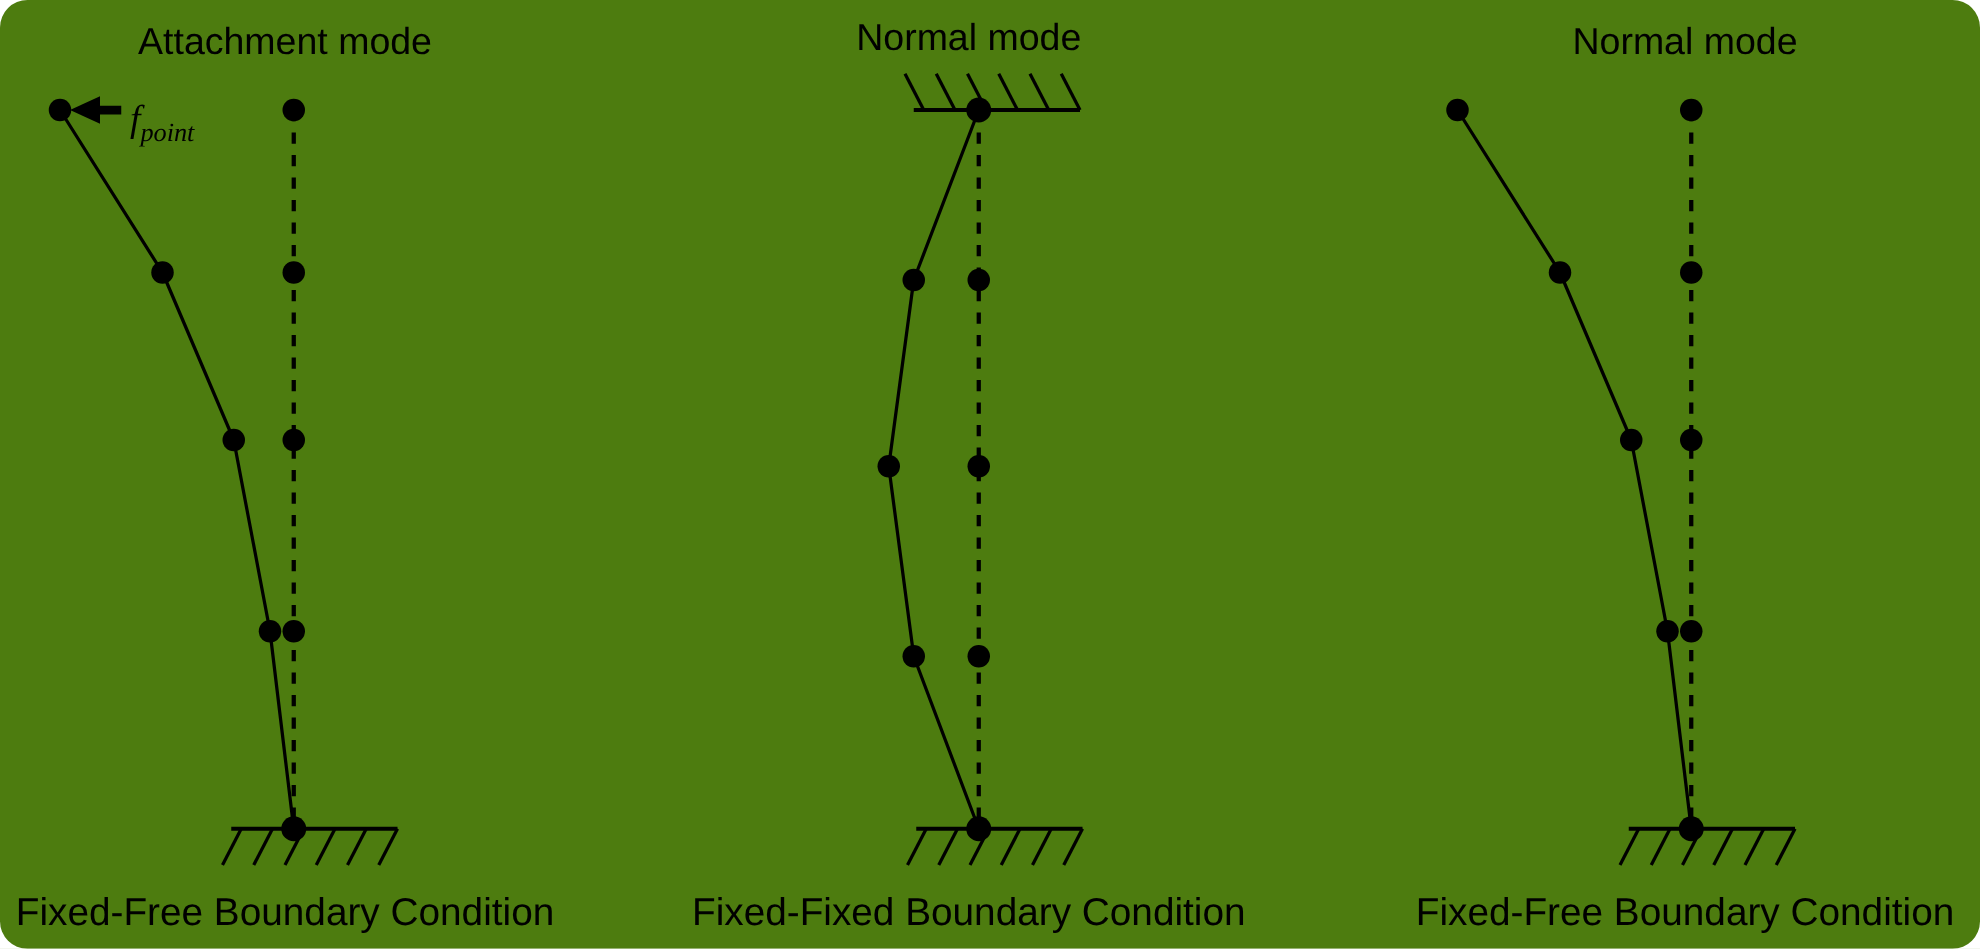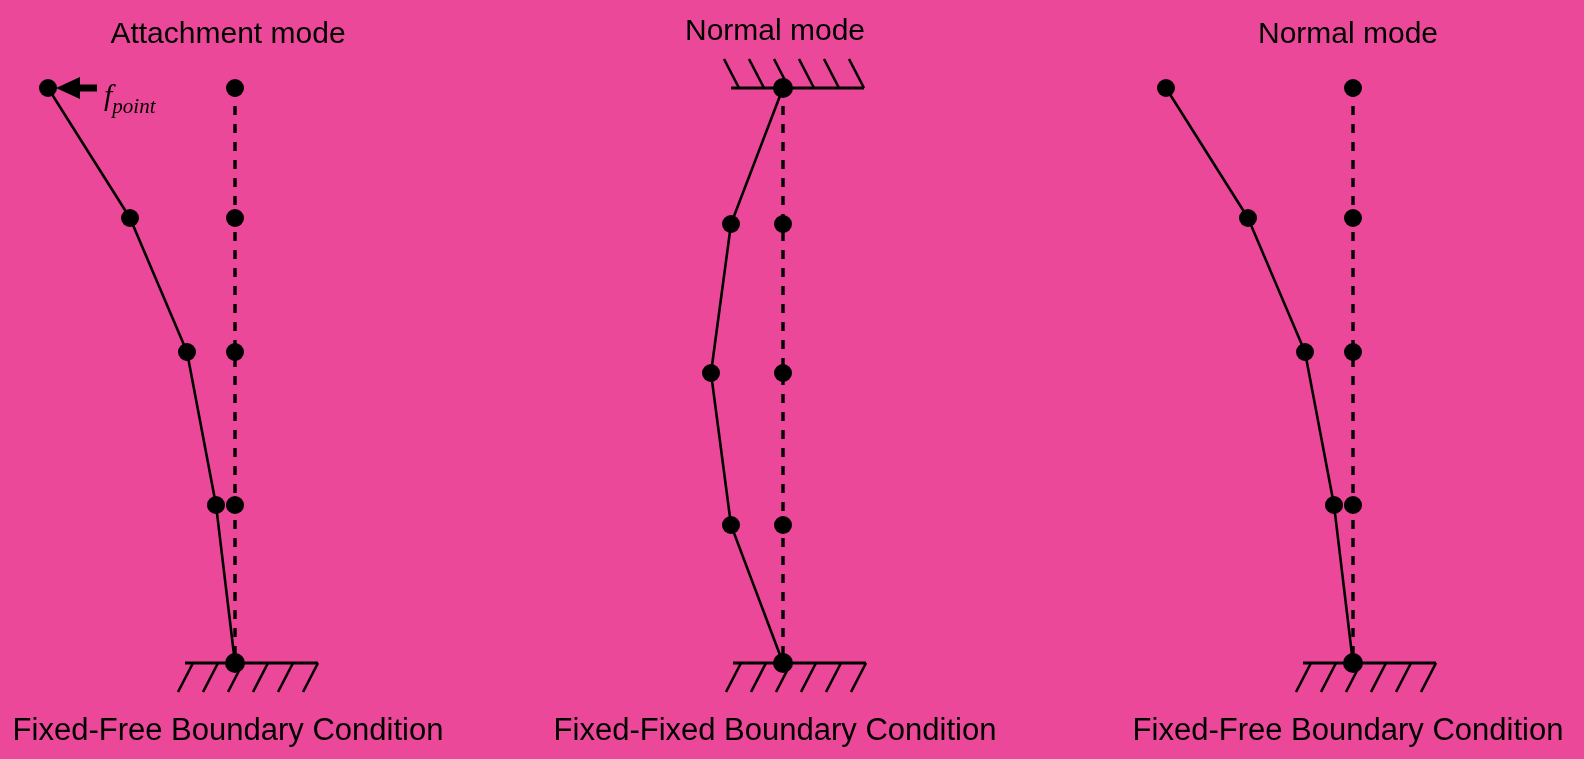--- a/index.html
+++ b/index.html
@@ -9,22 +9,23 @@
     background: #ffffff;
   }
   body {
     font-family: "Liberation Sans", sans-serif;
     color: #000000;
   }
   #figure-root {
     position: relative;
     width: 1584px;
     height: 759px;
-    background: #ec4899;
+    background: #4d7c0f;
     overflow: hidden;
+    border-radius: 22px;
   }
   #figure-svg {
     position: absolute;
     left: 0;
     top: 0;
     width: 1584px;
     height: 759px;
     display: block;
   }
   .panel-title {

